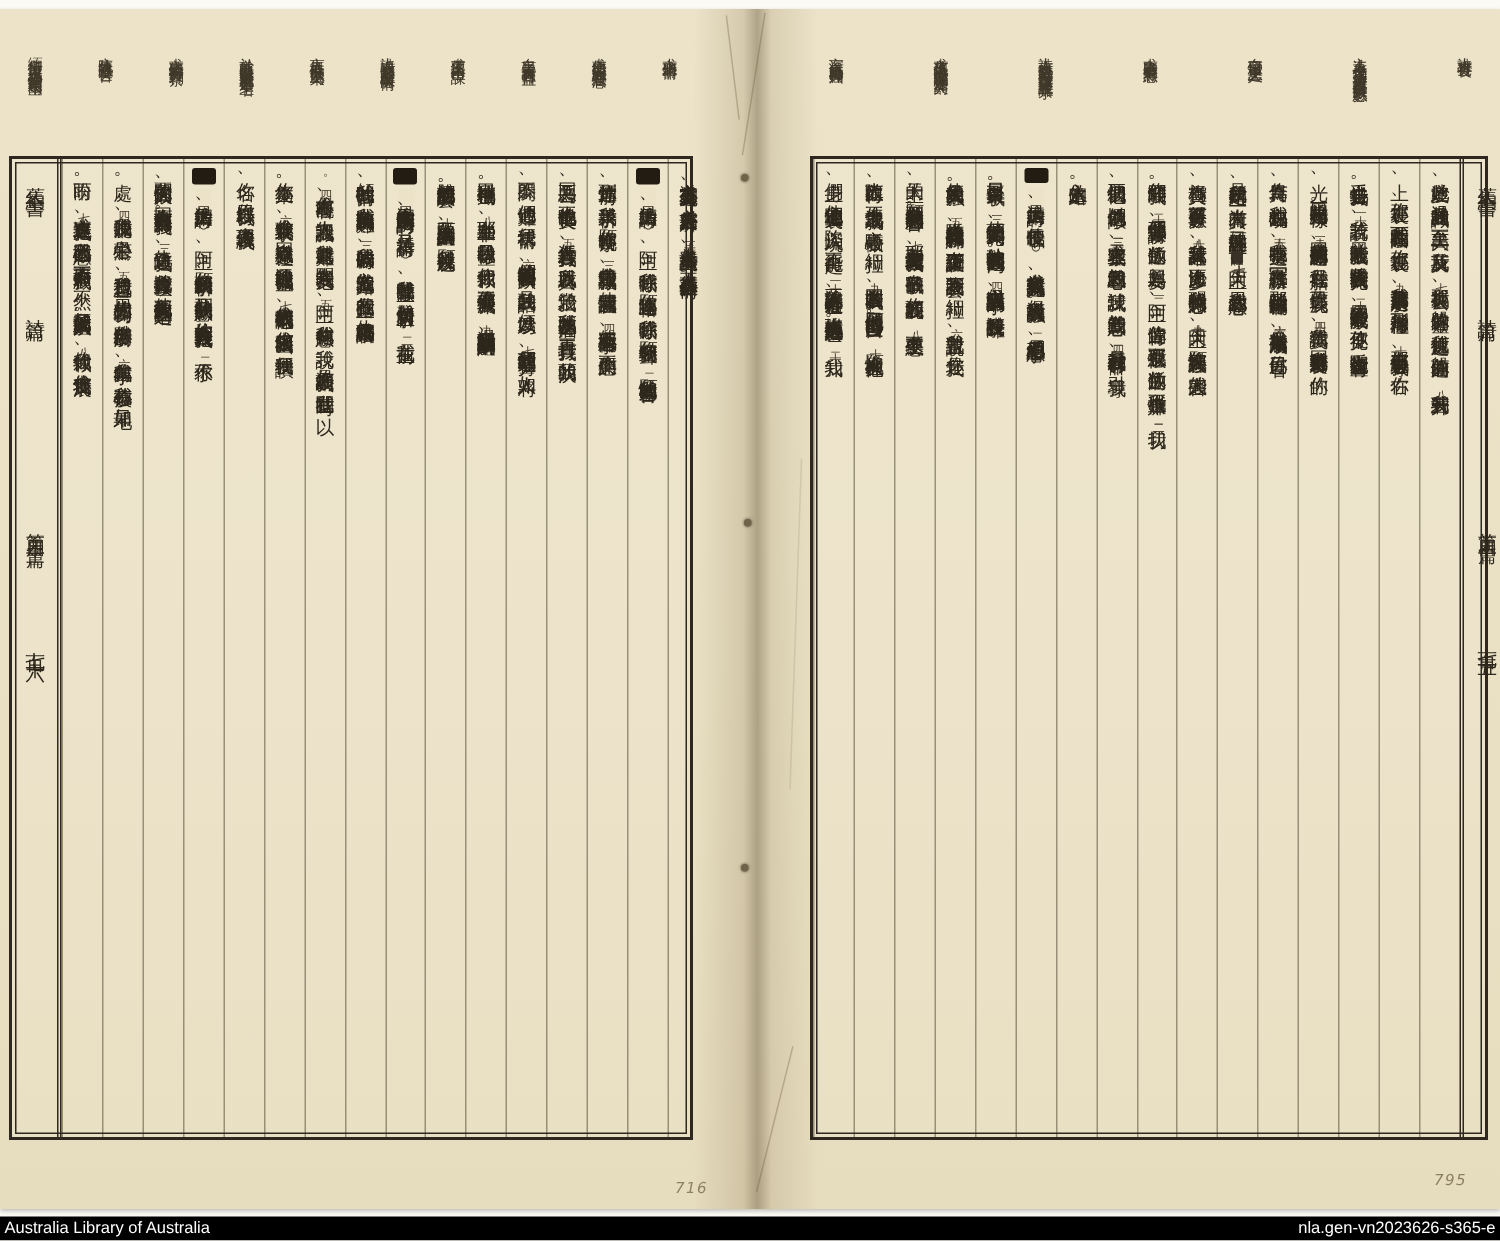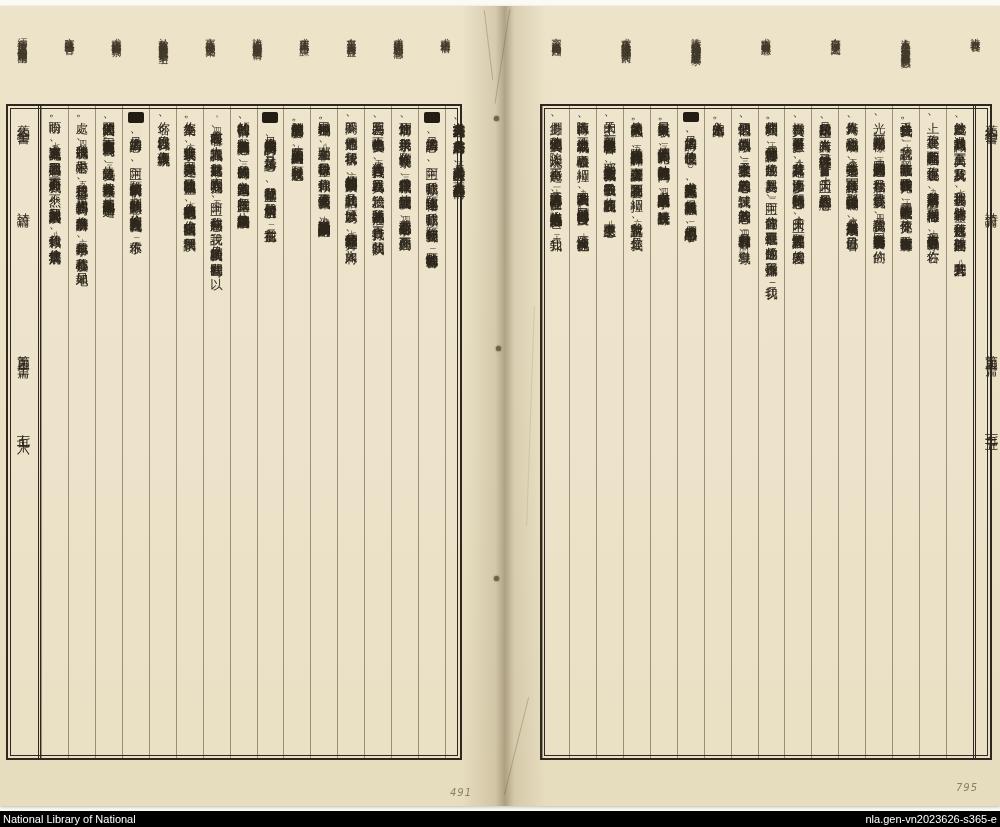--- a/index.html
+++ b/index.html
@@ -162,19 +162,19 @@
         <div class="col">你為生業。<span class="v">◦六</span>求你聽我哀求、因我卑微之極、逼迫我的比我強盛。<span class="v">◦七</span>求你救我脫離他們、求你領我出幽囚、我便稱讚</div>
         <div class="col">你名、你以恩待我、善人便環繞我。</div>
         <div class="col"><span class="head">第百四十三篇</span>這是大衛的詩、○主阿、願你俯聽我的祈求、側耳聽我的籲懇、按你的真實公義應允我。<span class="v">◦二</span>求你不</div>
         <div class="col">要追問你的僕人、因為在你面前無人可稱為義。<span class="v">◦三</span>仇敵逼迫我、將我命打喪塵埃、使我像久死的人住在幽暗之</div>
         <div class="col">處。<span class="v">◦四</span>我喪膽消魂、心中驚呆。<span class="v">◦五</span>我追想昔日、思想你的一切作為、默念你手所行的。<span class="v">◦六</span>我向你舉手、我心羨慕你、如旱地</div>
         <div class="col">盼雨。<span class="v">◦七</span>求主速速應允我、我心業已困憊、不要掩面不顧我、不然、我便如已入墳墓的人。<span class="v">◦八</span>我倚賴你、求你使我清晨</div>
       </div>
   </div>
 </div>
 
-<span class="pencil" style="left:450px;top:787px;">491</span>
+<span class="pencil" style="left:450px;top:787px;">716</span>
 <span class="pencil" style="left:956px;top:782px;">795</span>
 
 <div class="nla-bar">
-  <span class="credit">National Library of National</span>
+  <span class="credit">Australia Library of Australia</span>
   <span class="catalog">nla.gen-vn2023626-s365-e</span>
 </div>
 
 </body></html>

